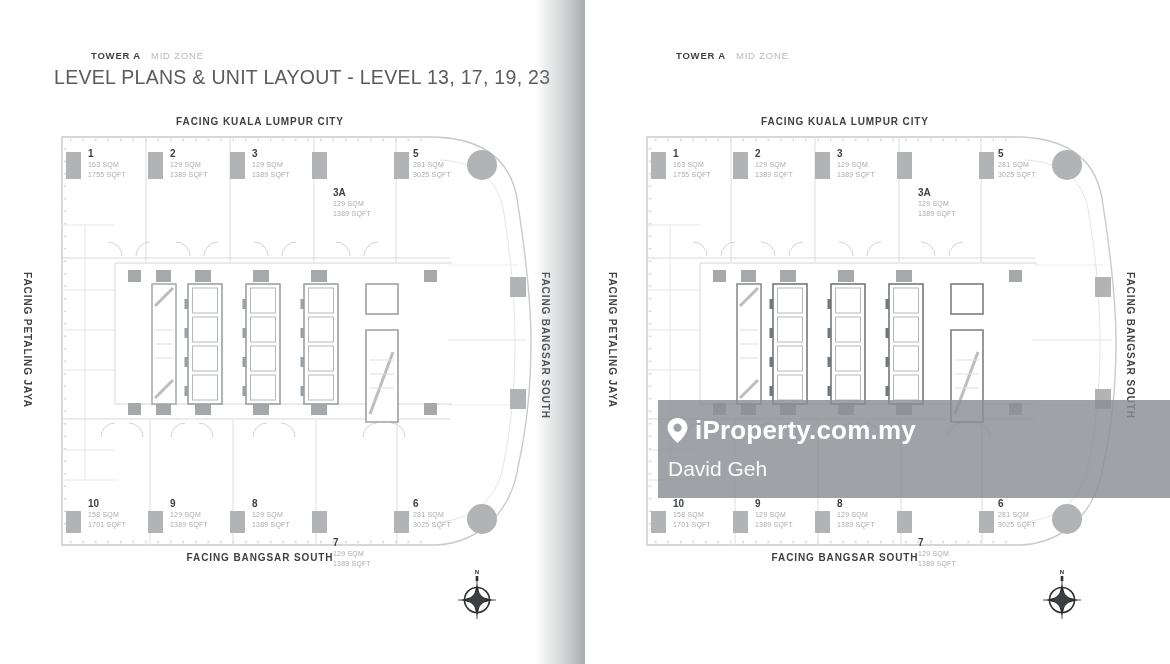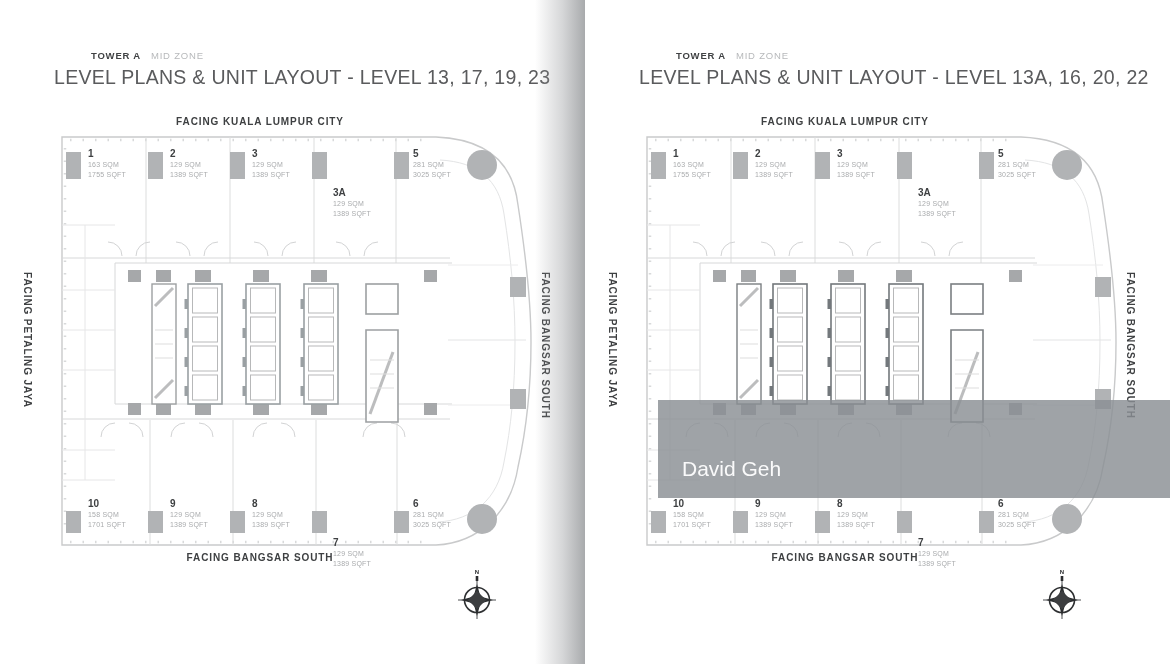--- a/index.html
+++ b/index.html
@@ -36,21 +36,21 @@
   .compass .n{display:block;font-size:6px;font-weight:bold;color:#2b2d2f;line-height:7px;margin-bottom:0;}
   .compass svg{display:block;margin:0 auto;}
 
   .divider{position:absolute;left:535px;top:0;width:50px;height:664px;
     background:linear-gradient(90deg, rgba(170,172,174,0) 0%, rgba(163,165,168,.45) 55%, #a8aaac 100%);}
 
   .watermark{position:absolute;left:73px;top:400px;width:512px;height:98px;
     background:rgba(138,143,148,.82);color:#ffffff;}
   .wm-brand{position:absolute;left:9px;top:15px;display:flex;align-items:center;gap:7px;
     font-size:26px;font-weight:bold;letter-spacing:.2px;white-space:nowrap;}
-  .wm-agent{position:absolute;left:10px;top:57px;font-size:21px;color:rgba(255,255,255,.95);white-space:nowrap;margin-left:14px;}
+  .wm-agent{position:absolute;left:10px;top:57px;font-size:21px;color:rgba(255,255,255,.95);white-space:nowrap;}
 
   .defs-holder{position:absolute;width:0;height:0;}
 </style>
 </head>
 <body>
 
 <svg class="defs-holder" aria-hidden="true">
   <defs>
     <g id="floorplan" fill="none" stroke-linecap="butt">
 
@@ -255,21 +255,20 @@
       </svg>
   </div>
 </div>
 
 <div class="divider"></div>
 
 <div class="panel" id="panel-b">
   <div class="kicker">
     <span class="tower">TOWER A</span><span class="zone">MID ZONE</span>
   </div>
-  <div class="title">LEVEL PLANS &amp; UNIT LAYOUT - LEVEL 13A, 16, 20, 22</div>
 
   <svg class="plan-svg" width="585" height="664" viewBox="0 0 585 664" style="--core:#7b7f82; --lift:#73787c;">
     <use href="#floorplan"></use>
   </svg>
 
   <div class="facing facing-top">FACING KUALA LUMPUR CITY</div>
   <div class="facing facing-bottom">FACING BANGSAR SOUTH</div>
   <div class="facing facing-left">FACING PETALING JAYA</div>
   <div class="facing facing-right">FACING BANGSAR SOUTH</div>
 
@@ -319,20 +318,26 @@
     <div class="unit-area">129 SQM</div>
     <div class="unit-area">1389 SQFT</div>
   </div>
   <div class="unit ub u5">
     <div class="unit-no">6</div>
     <div class="unit-area">281 SQM</div>
     <div class="unit-area">3025 SQFT</div>
   </div>
 
   <div class="watermark">
+    <div class="wm-brand">
+      <svg width="21" height="25" viewBox="0 0 21 25">
+          <use href="#pin"></use>
+        </svg>
+      <span>iProperty.com.my</span>
+    </div>
     <div class="wm-agent">David Geh</div>
   </div>
 
   <div class="compass">
     <span class="n">N</span>
     <svg width="40" height="44" viewBox="0 0 40 44">
         <use href="#compass-rose"></use>
       </svg>
   </div>
 </div>

